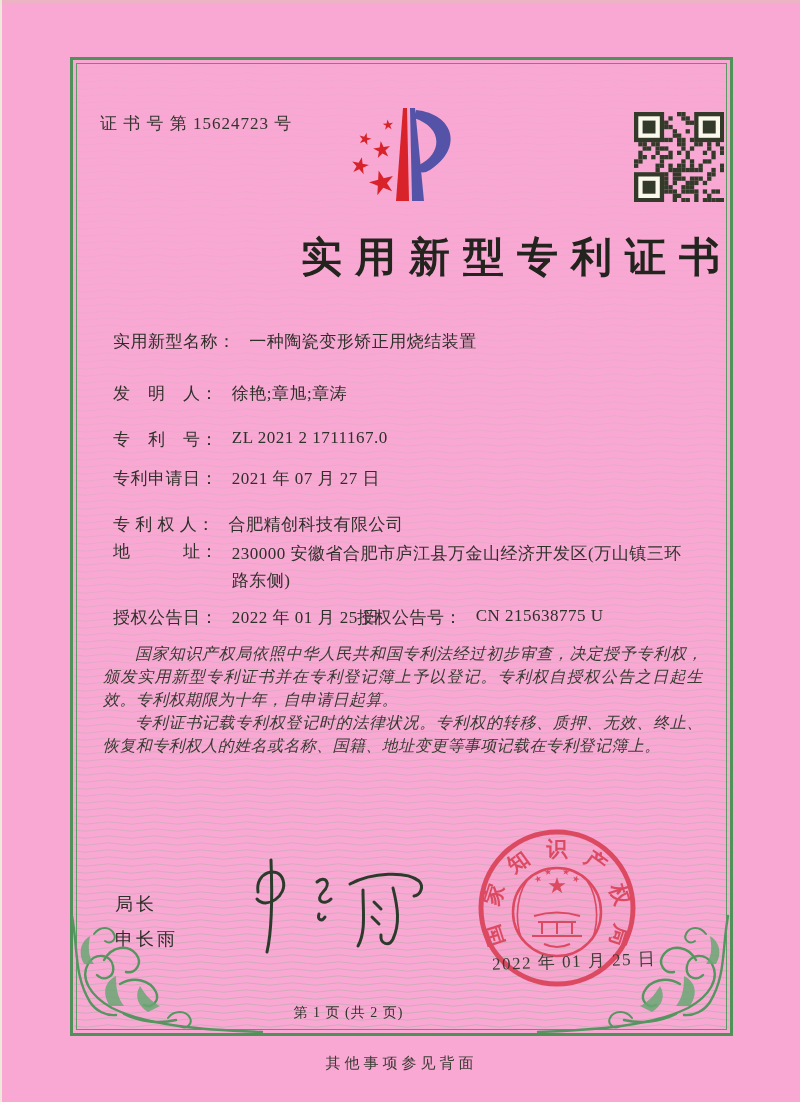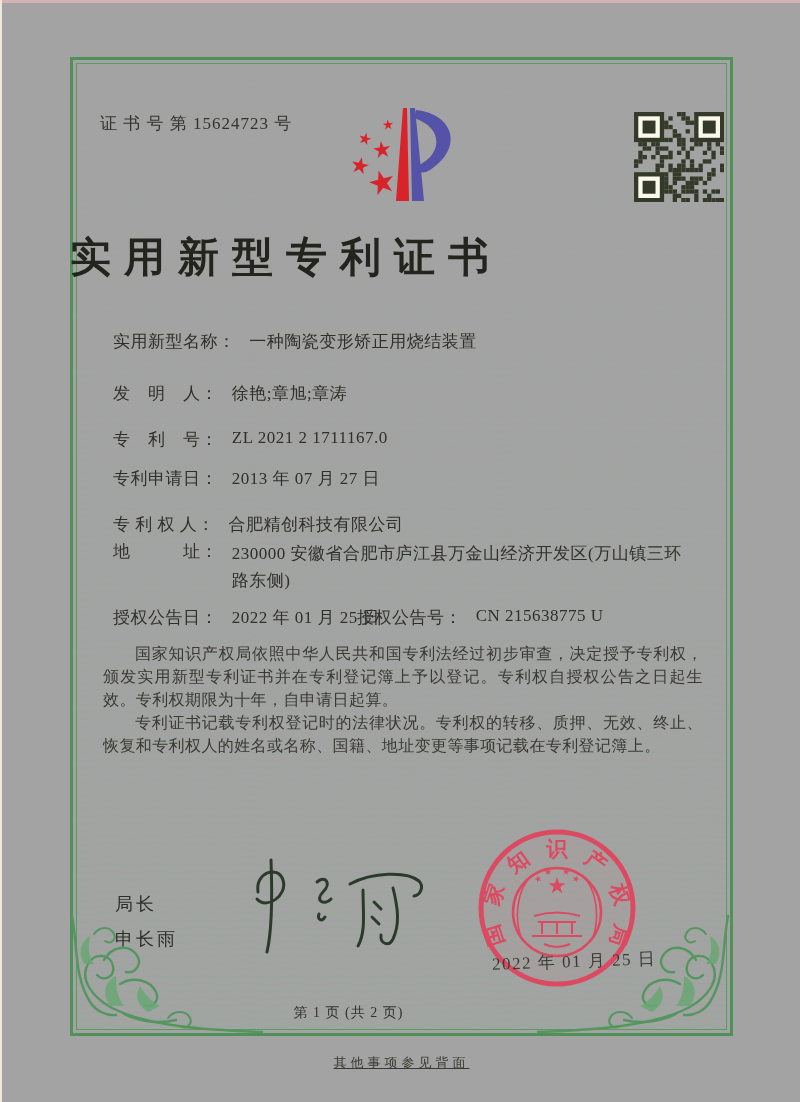--- a/index.html
+++ b/index.html
@@ -1,60 +1,60 @@
 <!DOCTYPE html>
 <html><head>
 <meta charset="utf-8">
 <style>
   html,body{margin:0;padding:0;background:#ffffff;}
-  .sheet{position:relative;width:800px;height:1102px;background:#a3a3a3;overflow:hidden;
+  .sheet{position:relative;width:800px;height:1102px;background:#f9a8d4;overflow:hidden;
          font-family:"Liberation Serif", serif;color:#2f2f2a;}
   .sheet *{box-sizing:border-box;}
   .abs{position:absolute;}
   .scan-top{position:absolute;top:0;left:0;right:0;height:3px;background:#e6b8bc;opacity:.7;}
   .scan-left{position:absolute;top:0;left:0;bottom:0;width:2px;background:#eee8da;}
 
   
   .frame{position:absolute;left:70px;top:57px;width:663px;height:979px;
          border:3px solid #4f9159;z-index:1;}
   .frame-inner{position:absolute;inset:3px;border:1px solid #5a9a63;}
 
   
   #waves{position:absolute;left:74px;top:61px;width:655px;height:971px;overflow:hidden;z-index:0;}
 
   .cert-no{left:100px;top:112px;font-size:17px;letter-spacing:1px;color:#34332d;z-index:2;}
   .logo{left:336px;top:104px;z-index:2;}
   #qr{left:634px;top:112px;z-index:2;line-height:0;}
 
-  .title{left:70px;top:230px;width:663px;text-align:left;font-size:41px;font-weight:600;
+  .title{left:70px;top:230px;width:663px;text-align:right;font-size:41px;font-weight:600;
          letter-spacing:13px;color:#24241f;z-index:2;}
 
   .row{left:113px;font-size:17px;letter-spacing:.5px;color:#30302a;z-index:2;white-space:nowrap;}
   .row .flabel{display:inline-block;vertical-align:top;white-space:pre;}
   .row .fvalue{display:inline-block;vertical-align:top;margin-left:9px;}
   .fvalue.addr{white-space:normal;width:452px;line-height:27px;}
 
   .paras{left:103px;top:642px;width:600px;z-index:2;}
   .paras p{margin:0;font-size:16px;line-height:23px;text-indent:2em;color:#3a3a32;
-           letter-spacing:.4px;text-align:justify;}
+           letter-spacing:.4px;text-align:justify;font-style:italic;}
 
   .sig-title{left:115px;top:892px;font-size:18px;letter-spacing:3px;z-index:2;color:#2e2e28;}
   .sig-name{left:115px;top:927px;font-size:18px;letter-spacing:3px;z-index:2;color:#2e2e28;}
   .sig-svg{left:222px;top:852px;z-index:2;}
 
   .seal-svg{left:472px;top:820px;z-index:3;}
   .seal-char{fill:#dc4a62;font-size:21px;font-weight:700;text-anchor:middle;
              font-family:"Liberation Serif", serif;}
   .seal-date{left:492px;top:950px;font-size:17px;letter-spacing:1.5px;color:#3c3b33;
              z-index:4;transform:rotate(-2deg);}
 
   .page-info{left:70px;top:1004px;width:557px;text-align:center;font-size:14px;
              letter-spacing:1px;z-index:2;color:#33332c;}
-  .back-note{left:70px;top:1054px;width:663px;text-align:center;font-size:13px;
-             letter-spacing:4px;z-index:2;color:#3a3a32;text-decoration:underline;}
+  .back-note{left:70px;top:1054px;width:663px;text-align:center;font-size:15px;
+             letter-spacing:4px;z-index:2;color:#3a3a32;}
 
   .flourish{z-index:3;}
   .flourish.left{left:64px;top:914px;}
   .flourish.right{left:536px;top:914px;transform:scaleX(-1);}
 </style>
 </head>
 <body>
 
 <div class="sheet">
 
@@ -376,21 +376,21 @@
     <span class="fvalue">一种陶瓷变形矫正用烧结装置</span>
   </div>
 
   <div class="abs row" style="top:428px">
     <span class="flabel">专　利　号：</span>
     <span class="fvalue">ZL 2021 2 1711167.0</span>
   </div>
 
   <div class="abs row" style="top:467px">
     <span class="flabel">专利申请日：</span>
-    <span class="fvalue">2013 年 07 月 27 日</span>
+    <span class="fvalue">2021 年 07 月 27 日</span>
   </div>
 
   <div class="abs row" style="top:513px">
     <span class="flabel">专 利 权 人：</span>
     <span class="fvalue">合肥精创科技有限公司</span>
   </div>
 
   <div class="abs row" style="top:540px">
     <span class="flabel">地　　　址：</span>
     <span class="fvalue addr">230000 安徽省合肥市庐江县万金山经济开发区(万山镇三环路东侧)</span>

